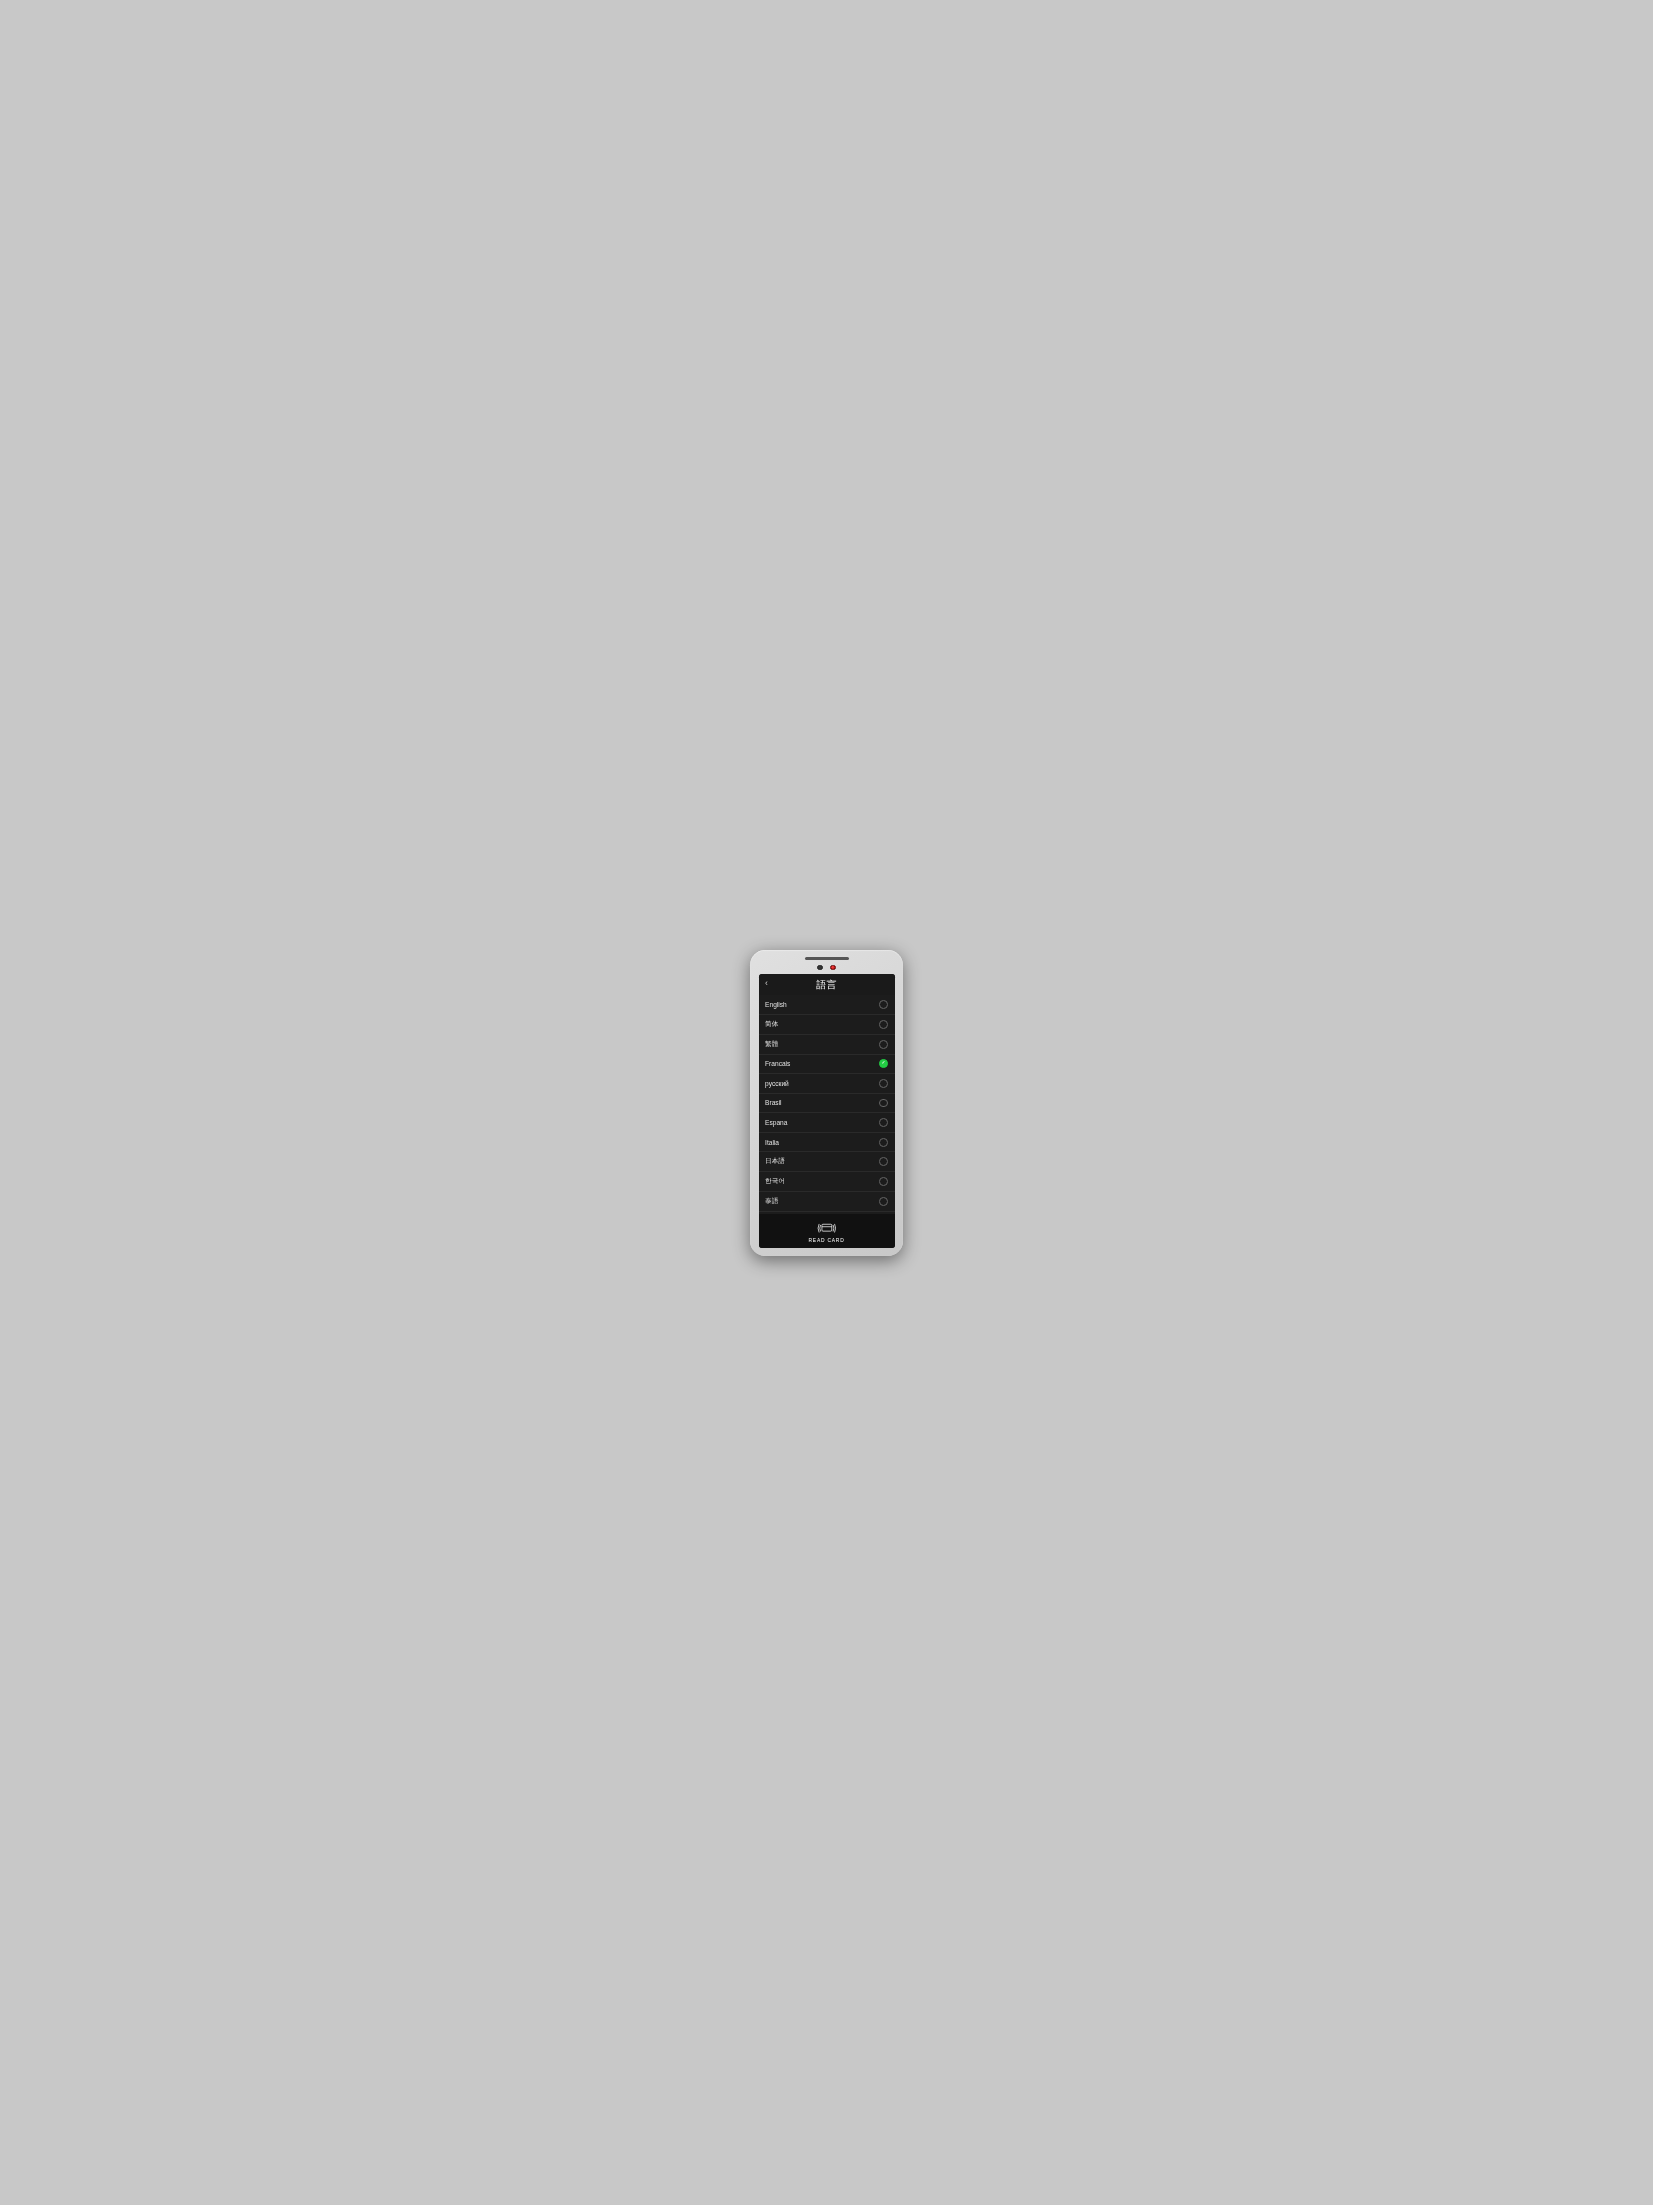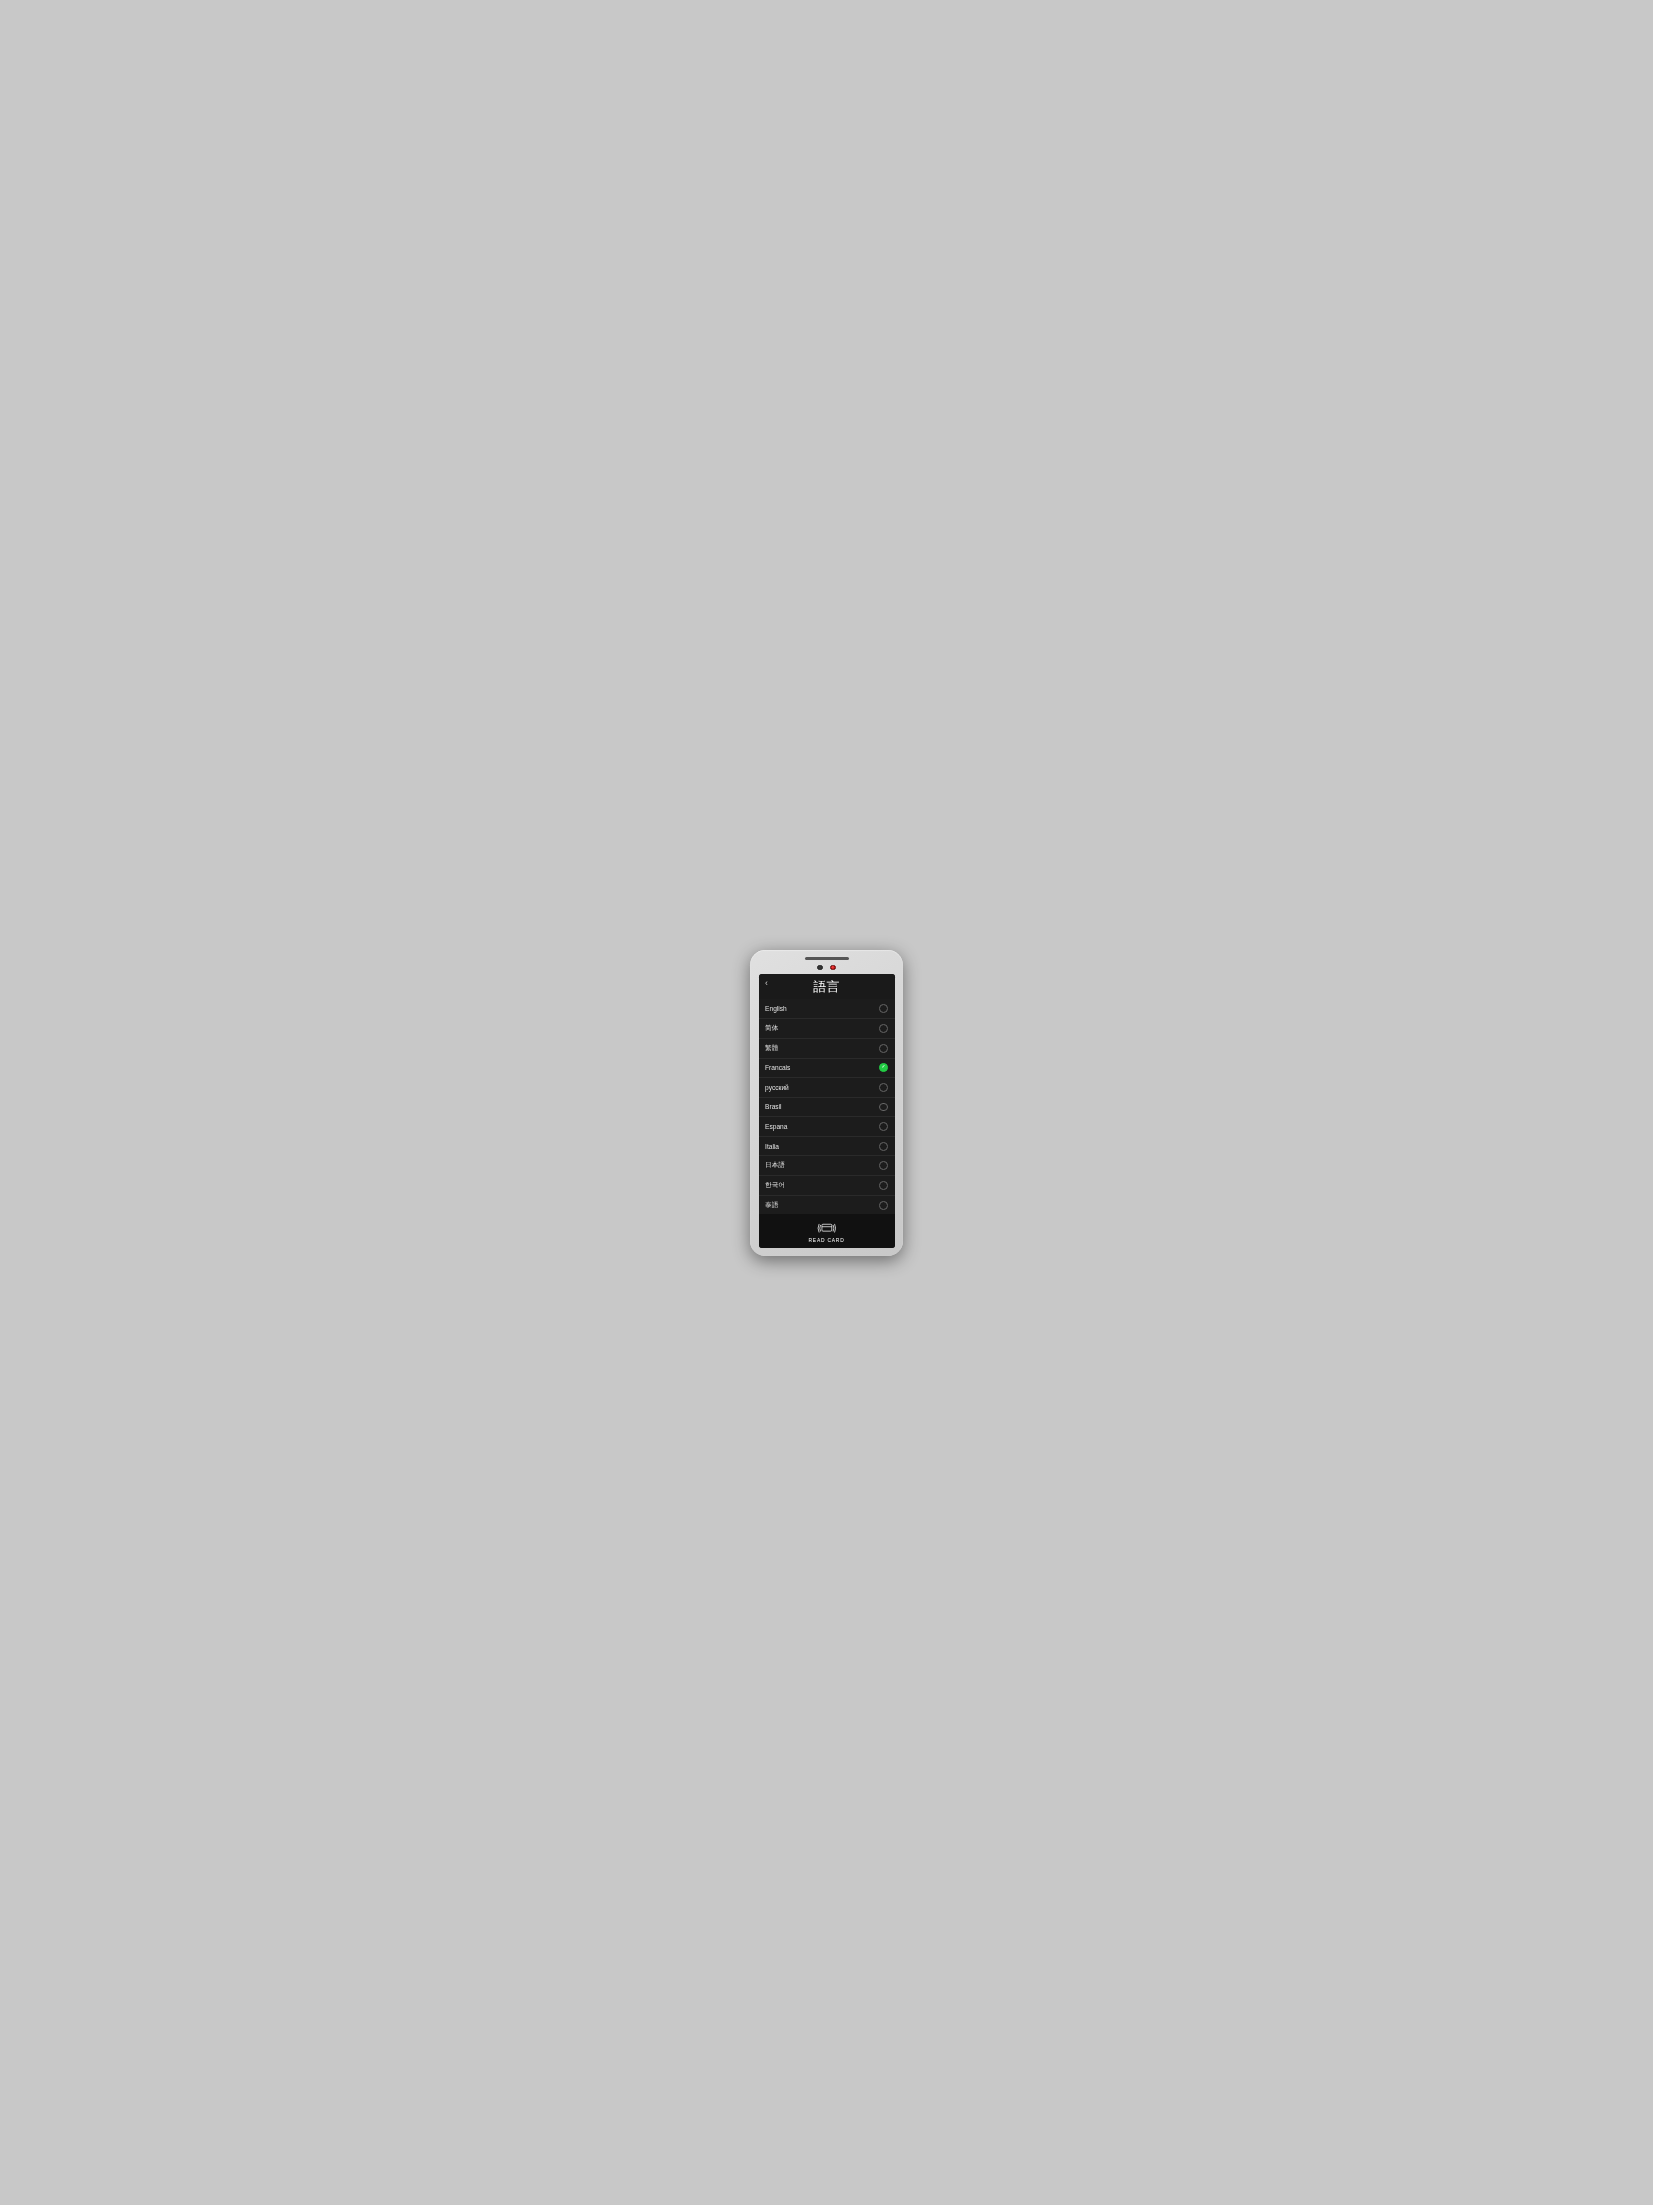--- a/index.html
+++ b/index.html
@@ -91,21 +91,21 @@
       position: absolute;
       left: 6.6px;
       top: 4.4px;
       color: #ccc;
       font-size: 8.8px;
       cursor: pointer;
     }
 
     .screen-title {
       color: #ffffff;
-      font-size: 13px;
+      font-size: 10px;
       font-weight: 500;
       letter-spacing: 0.3px;
     }
 
     
     .language-list {
       flex: 1;
       overflow-y: auto;
       background: #1c1c1c;
     }

